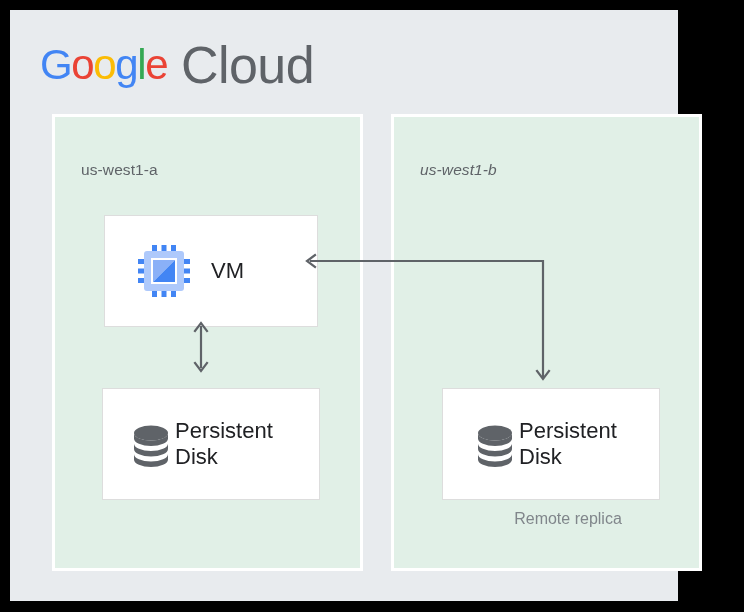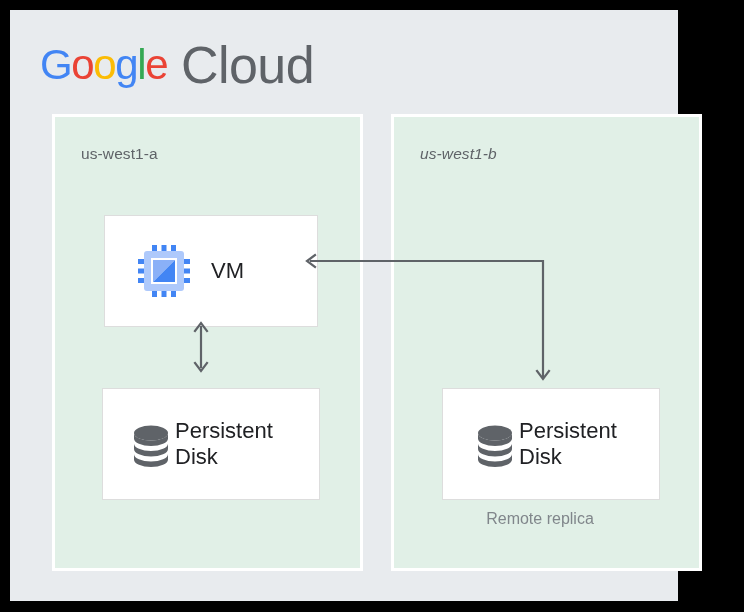--- a/index.html
+++ b/index.html
@@ -76,21 +76,21 @@
   #zone-b {
     left: 381px;
     top: 104px;
     width: 311px;
     height: 457px;
     font-style: italic;
   }
   .zone-label {
     position: absolute;
     left: 26px;
-    top: 28px;
+    top: 44px;
     font-size: 15.5px;
     color: #5f6368;
     letter-spacing: 0.1px;
     white-space: nowrap;
   }
 
   
   .card {
     position: absolute;
     background: #ffffff;
@@ -131,21 +131,21 @@
 
   
   .caption {
     position: absolute;
     font-size: 16px;
     color: #80868b;
     text-align: center;
     white-space: nowrap;
   }
   #remote-replica-caption {
-    left: 421px;
+    left: 449px;
     top: 500px;
     width: 218px;
   }
 
   
   .icon-wrap {
     flex: none;
     display: block;
     line-height: 0;
   }

